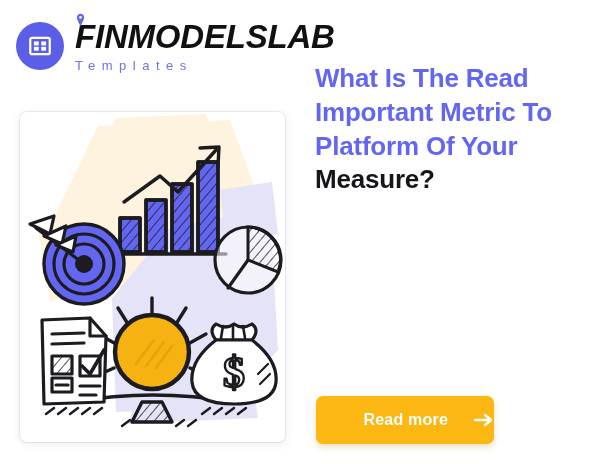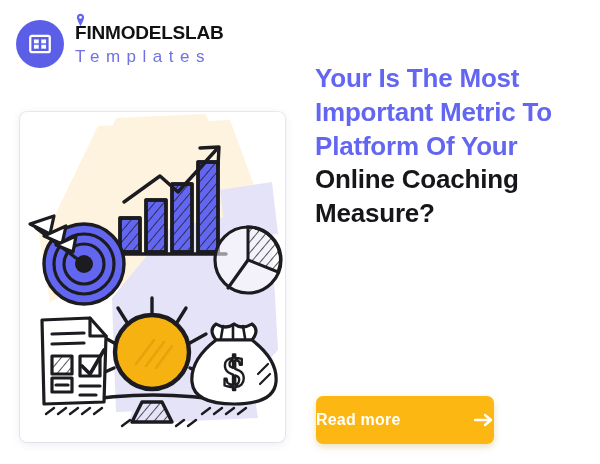--- a/index.html
+++ b/index.html
@@ -10,43 +10,43 @@
     overflow:hidden;
     position:relative;
   }
   .stage{position:absolute;inset:0;background:#fff;}
 
   
   .brand{position:absolute;left:16px;top:20px;display:flex;align-items:center;gap:11px;}
   .brand-mark{width:48px;height:48px;border-radius:50%;background:#5B5FE8;
               display:flex;align-items:center;justify-content:center;flex:0 0 auto;}
   .brand-text{display:flex;flex-direction:column;line-height:1;}
-  .brand-title{font-size:19px;font-weight:bold;color:#111114;letter-spacing:-0.2px;
-               position:relative;white-space:nowrap;}
+  .brand-title{font-size:33px;font-weight:bold;color:#111114;letter-spacing:-0.2px;
+               position:relative;white-space:nowrap;font-style:italic;}
   .brand-pin{position:absolute;left:60px;top:-7px;width:9px;height:14px;}
-  .brand-sub{font-size:17px;color:#6F72E0;letter-spacing:6.5px;margin-top:6px;
+  .brand-sub{font-size:13px;color:#6F72E0;letter-spacing:6.5px;margin-top:6px;
              white-space:nowrap;font-weight:500;}
 
   
   .art-card{position:absolute;left:20px;top:112px;width:265px;height:330px;
             background:#fff;border-radius:7px;
             box-shadow:0 2px 10px rgba(60,60,110,.10), 0 0 0 1px rgba(235,235,245,.9);
             overflow:hidden;}
   .art-card svg{display:block;width:100%;height:100%;}
 
   
   .headline{position:absolute;left:315px;top:62px;width:270px;}
   .headline .ln{font-size:26px;font-weight:bold;line-height:1.30;letter-spacing:-0.2px;}
   .ln.a{color:#6366F1;}
   .ln.b{color:#16161A;}
 
   
   .cta{position:absolute;left:316px;top:396px;width:178px;height:48px;
        background:#FCB713;border:none;border-radius:7px;cursor:pointer;
-       display:flex;align-items:center;justify-content:space-between;gap:26px;
+       display:flex;align-items:center;justify-content:flex-end;gap:26px;
        box-shadow:0 3px 7px rgba(180,140,20,.28);}
   .cta-label{color:#fff;font-size:16px;font-weight:bold;letter-spacing:.2px;}
   .cta-arrow{width:20px;height:14px;flex:0 0 auto;}
 </style>
 </head>
 <body>
 
 <div class="stage">
 
   <div class="brand">
@@ -186,24 +186,23 @@
         <line x1="168" y1="314" x2="176" y2="308"></line>
         <line x1="182" y1="302" x2="190" y2="296"></line>
           <line x1="194" y1="302" x2="202" y2="296"></line>
         <line x1="206" y1="302" x2="214" y2="296"></line>
           <line x1="218" y1="302" x2="226" y2="296"></line>
       </g>
     </svg>
   </div>
 
   <div class="headline">
-    <div class="ln a">Your Is The Most</div>
+    <div class="ln a">What Is The Read</div>
     <div class="ln a">Important Metric To</div>
     <div class="ln a">Platform Of Your</div>
-    <div class="ln b">Online Coaching</div>
     <div class="ln b">Measure?</div>
   </div>
 
   <div class="cta">
     <span class="cta-label">Read more</span>
     <svg class="cta-arrow" viewBox="0 0 20 14">
       <line x1="1" y1="7" x2="16" y2="7" stroke="#fff" stroke-width="2.4" stroke-linecap="round"></line>
       <polyline points="11,2 17,7 11,12" fill="none" stroke="#fff" stroke-width="2.4" stroke-linecap="round" stroke-linejoin="round"></polyline>
     </svg>
   </div>

